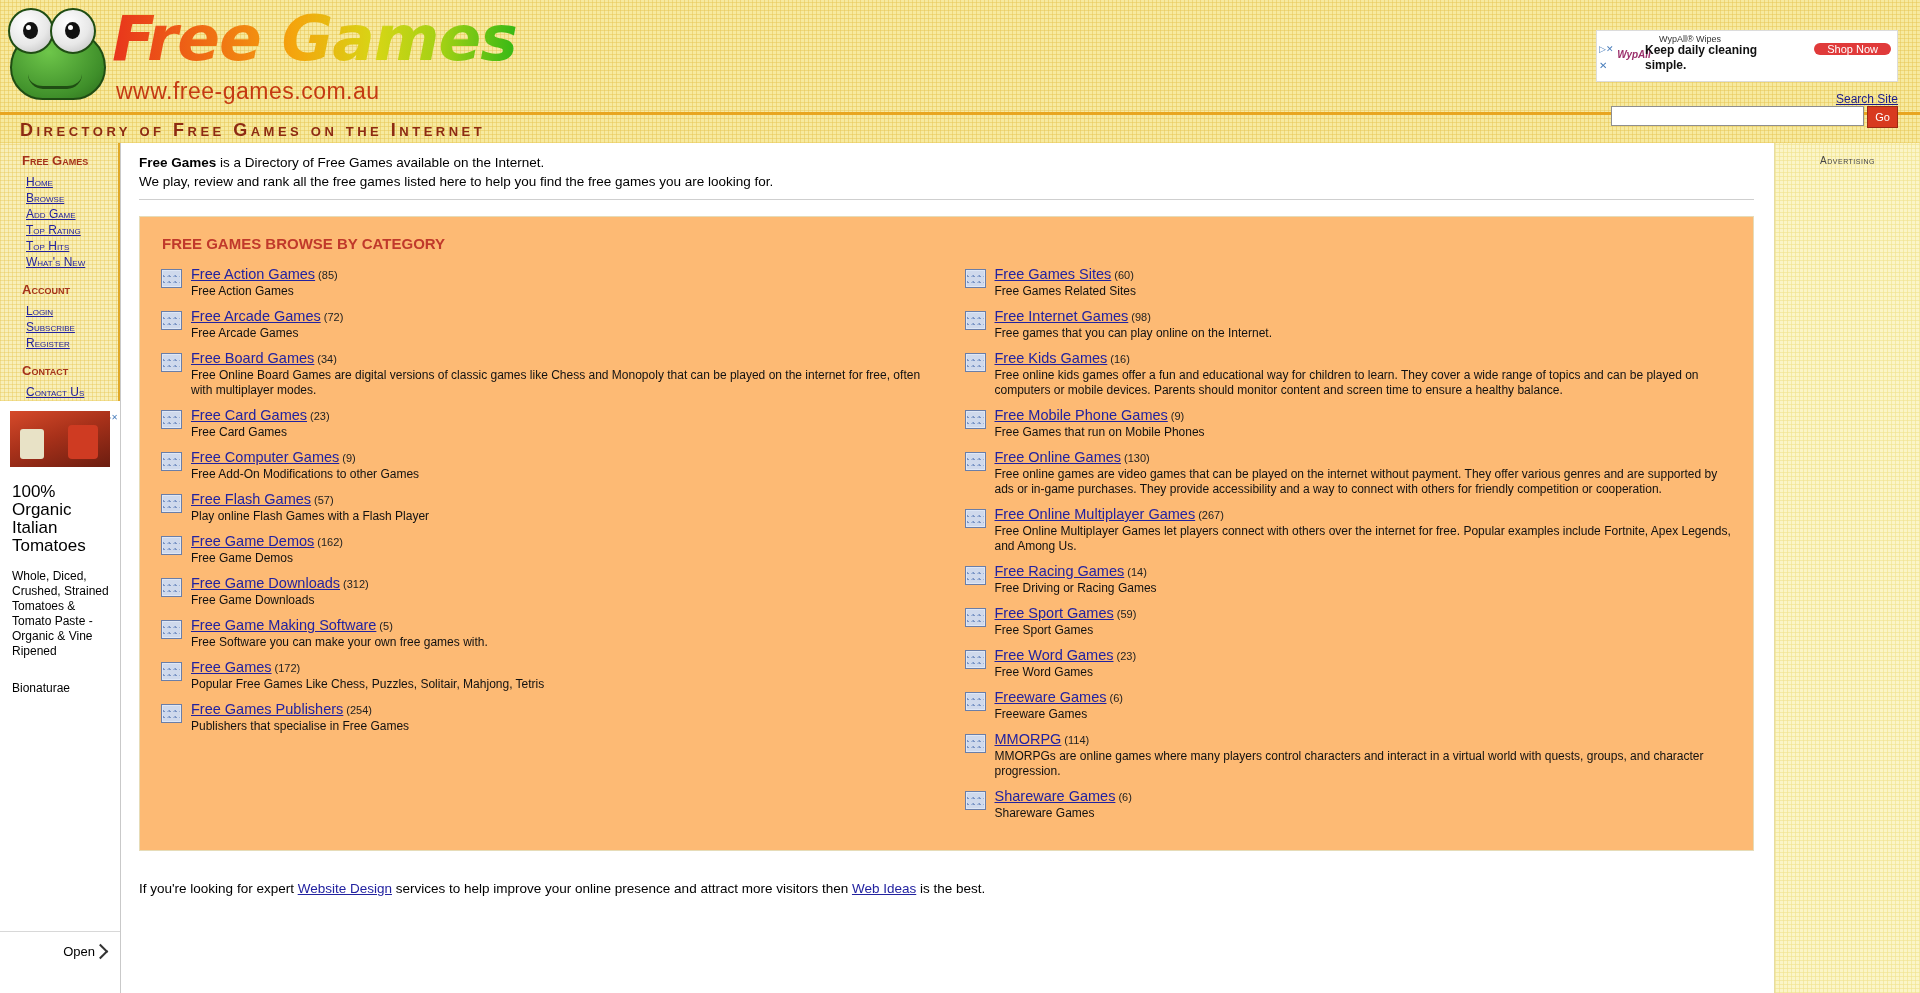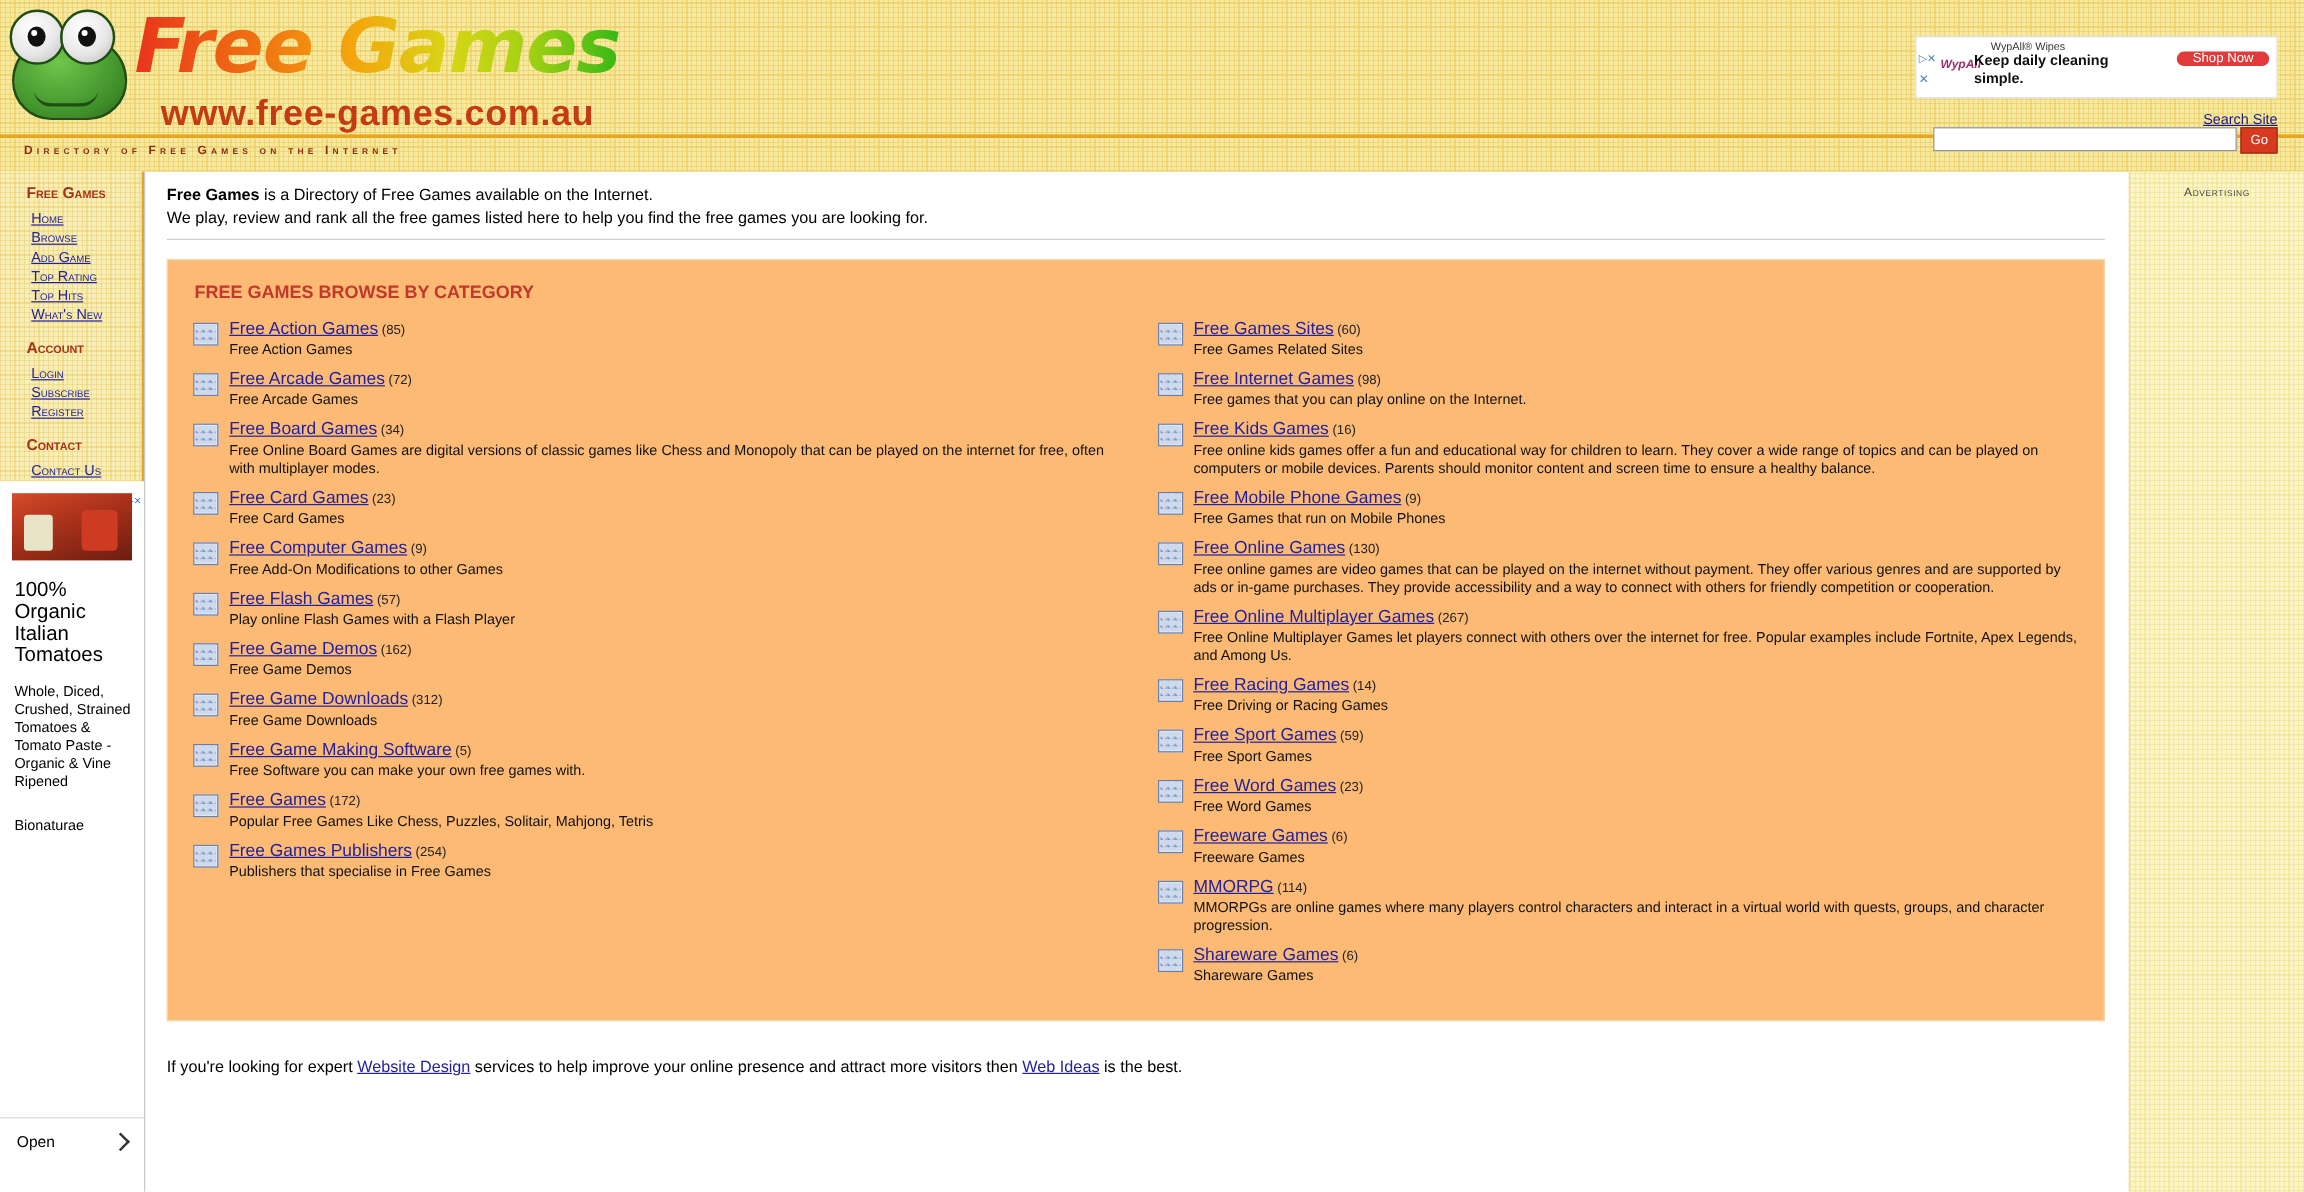--- a/index.html
+++ b/index.html
@@ -91,33 +91,33 @@
     font-style: italic;
     letter-spacing: -1px;
     background: linear-gradient(90deg,#e8341c 0%,#ef6a14 22%,#f4a50d 45%,#d7d615 65%,#9fd014 82%,#34b815 100%);
     -webkit-background-clip: text;
     background-clip: text;
     color: transparent;
     text-shadow: none;
   }
   .site-url {
     position: absolute;
-    left: 134px;
+    left: 116px;
     top: 78px;
     font-family: "Liberation Sans", sans-serif;
-    font-size: 30px;
-    font-weight: bold;
+    font-size: 23px;
+    font-weight: normal;
     color: #c43a12;
     letter-spacing: 0.5px;
   }
   .tagline {
     position: absolute;
     left: 20px;
     top: 120px;
-    font-size: 10px;
+    font-size: 18px;
     font-weight: bold;
     font-variant: small-caps;
     letter-spacing: 3.5px;
     color: #8d2b12;
   }
   .header-rule {
     position: absolute;
     left: 0;
     right: 0;
     bottom: 28px;
@@ -317,23 +317,22 @@
   }
   .side-open {
     position: absolute;
     left: 0; right: 0;
     bottom: 22px;
     border-top: 1px solid #d8d8d8;
     padding: 12px 14px;
     font-size: 13px;
     display: flex;
     align-items: center;
-    justify-content: space-between;
+    justify-content: flex-end;
     cursor: pointer;
-    gap: 20px;
   }
   .chev {
     width: 9px; height: 9px;
     border-right: 2px solid #333;
     border-bottom: 2px solid #333;
     transform: rotate(-45deg);
   }
   
   .main {
     flex: 1;

